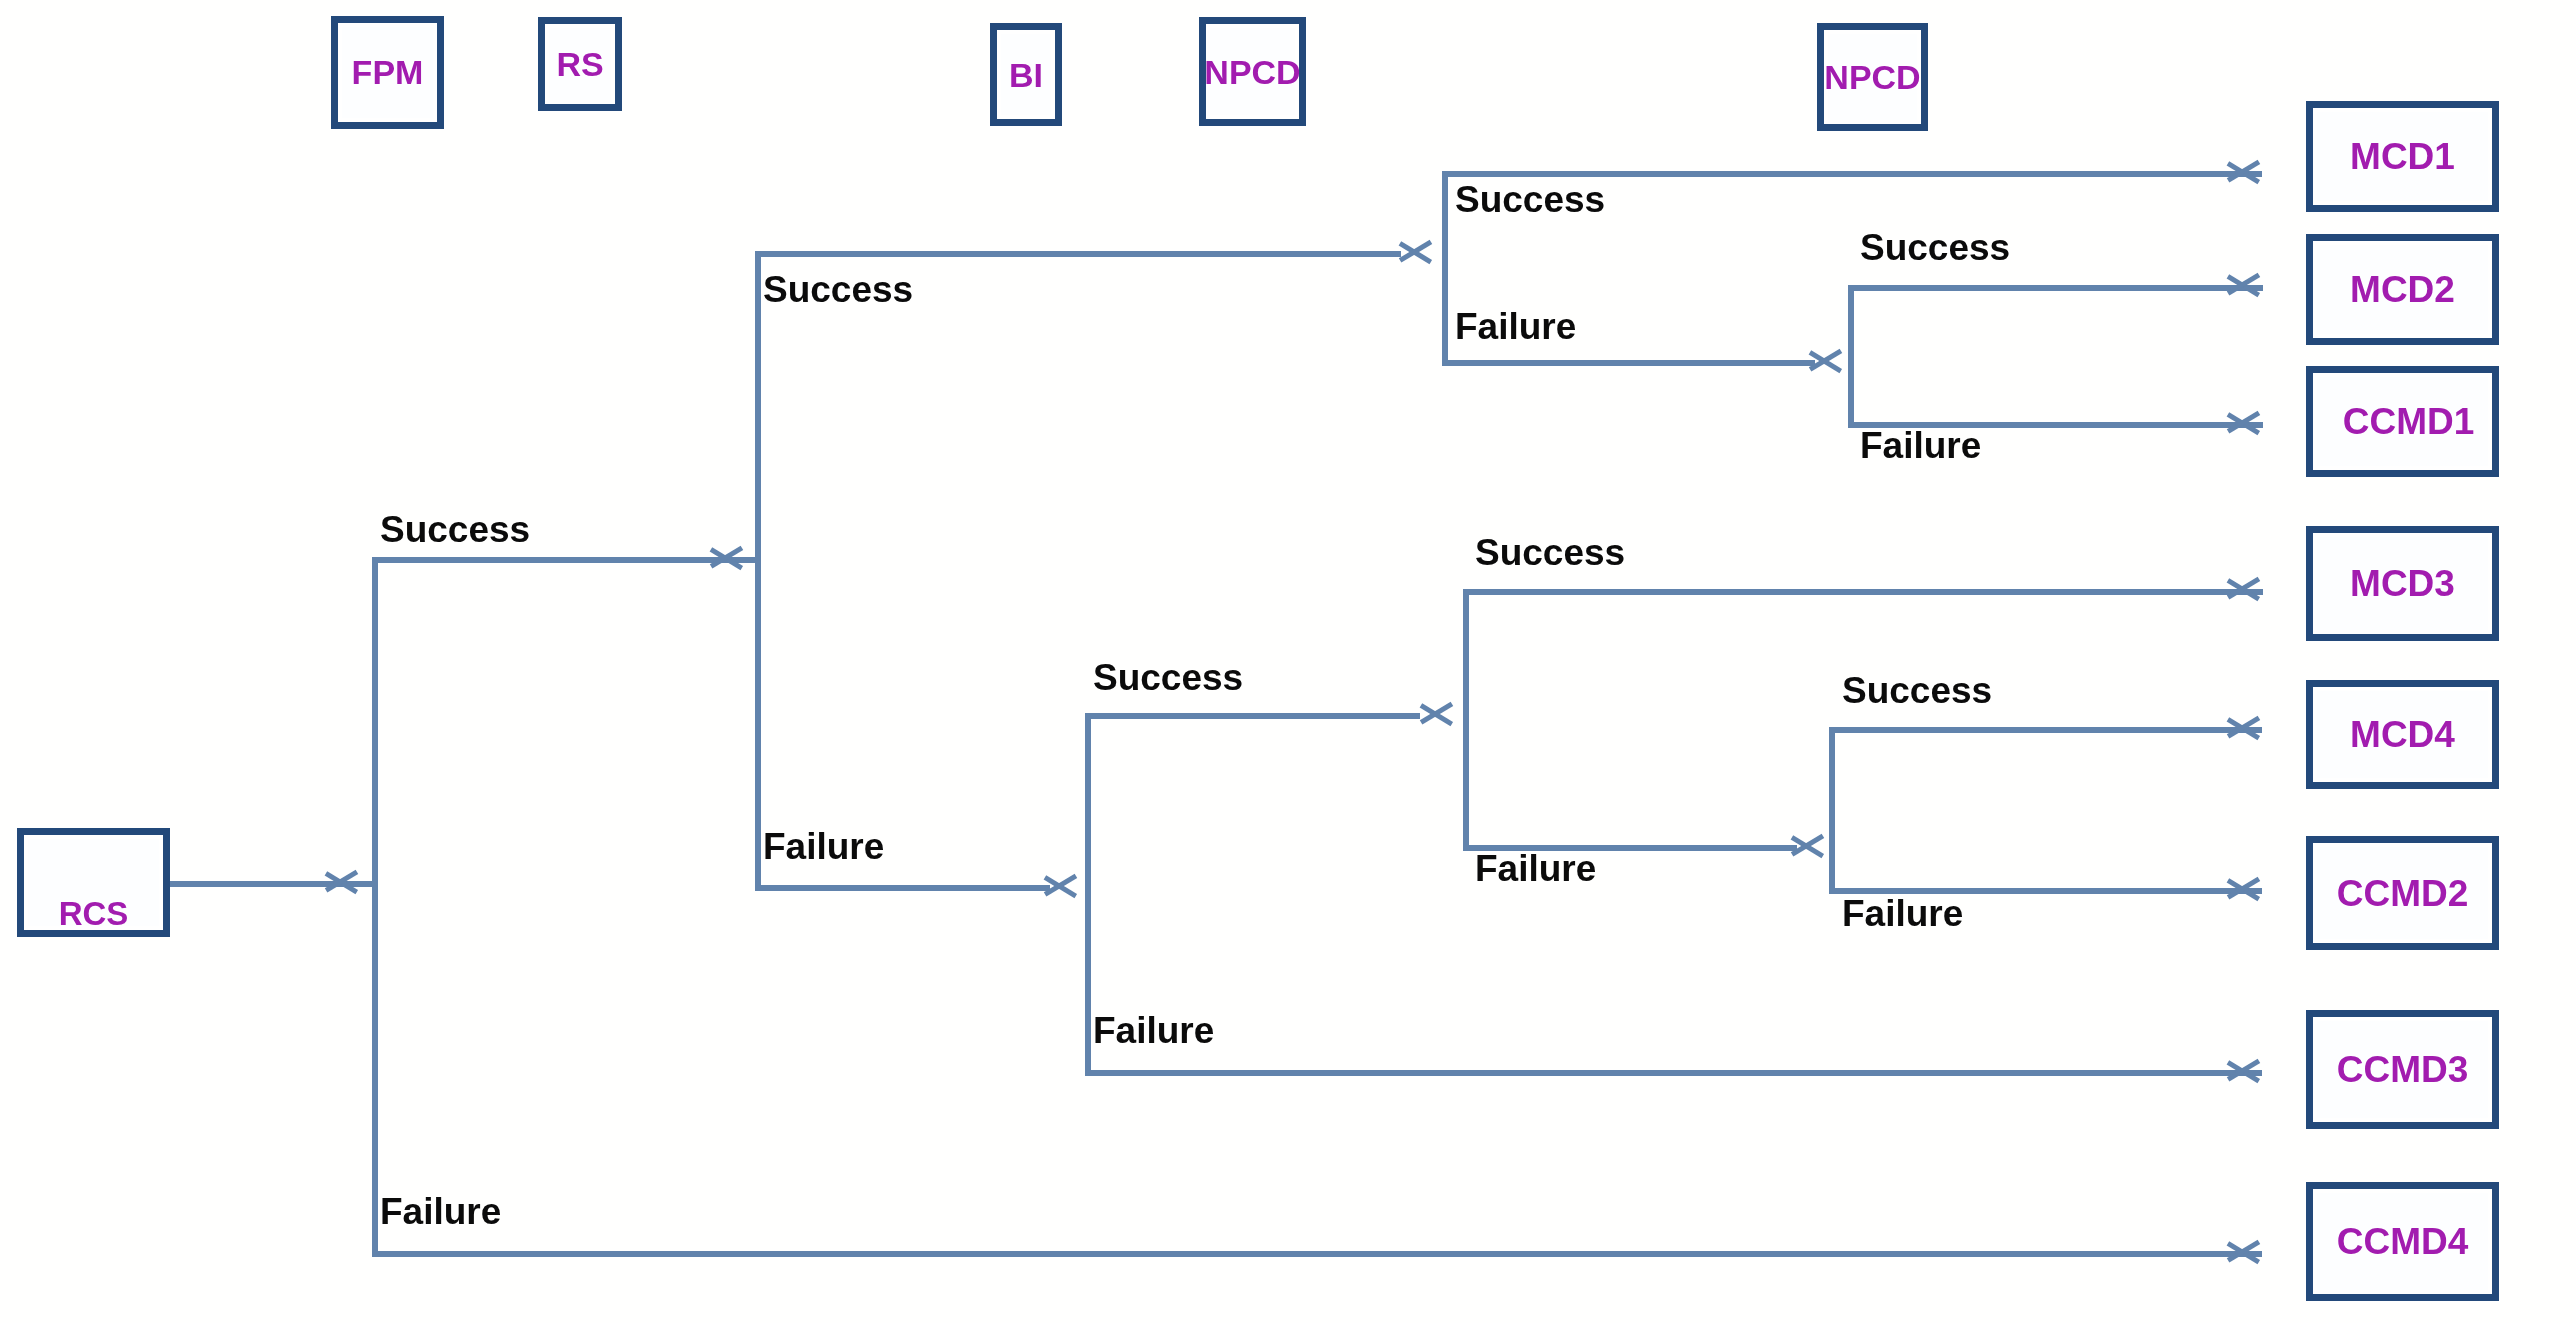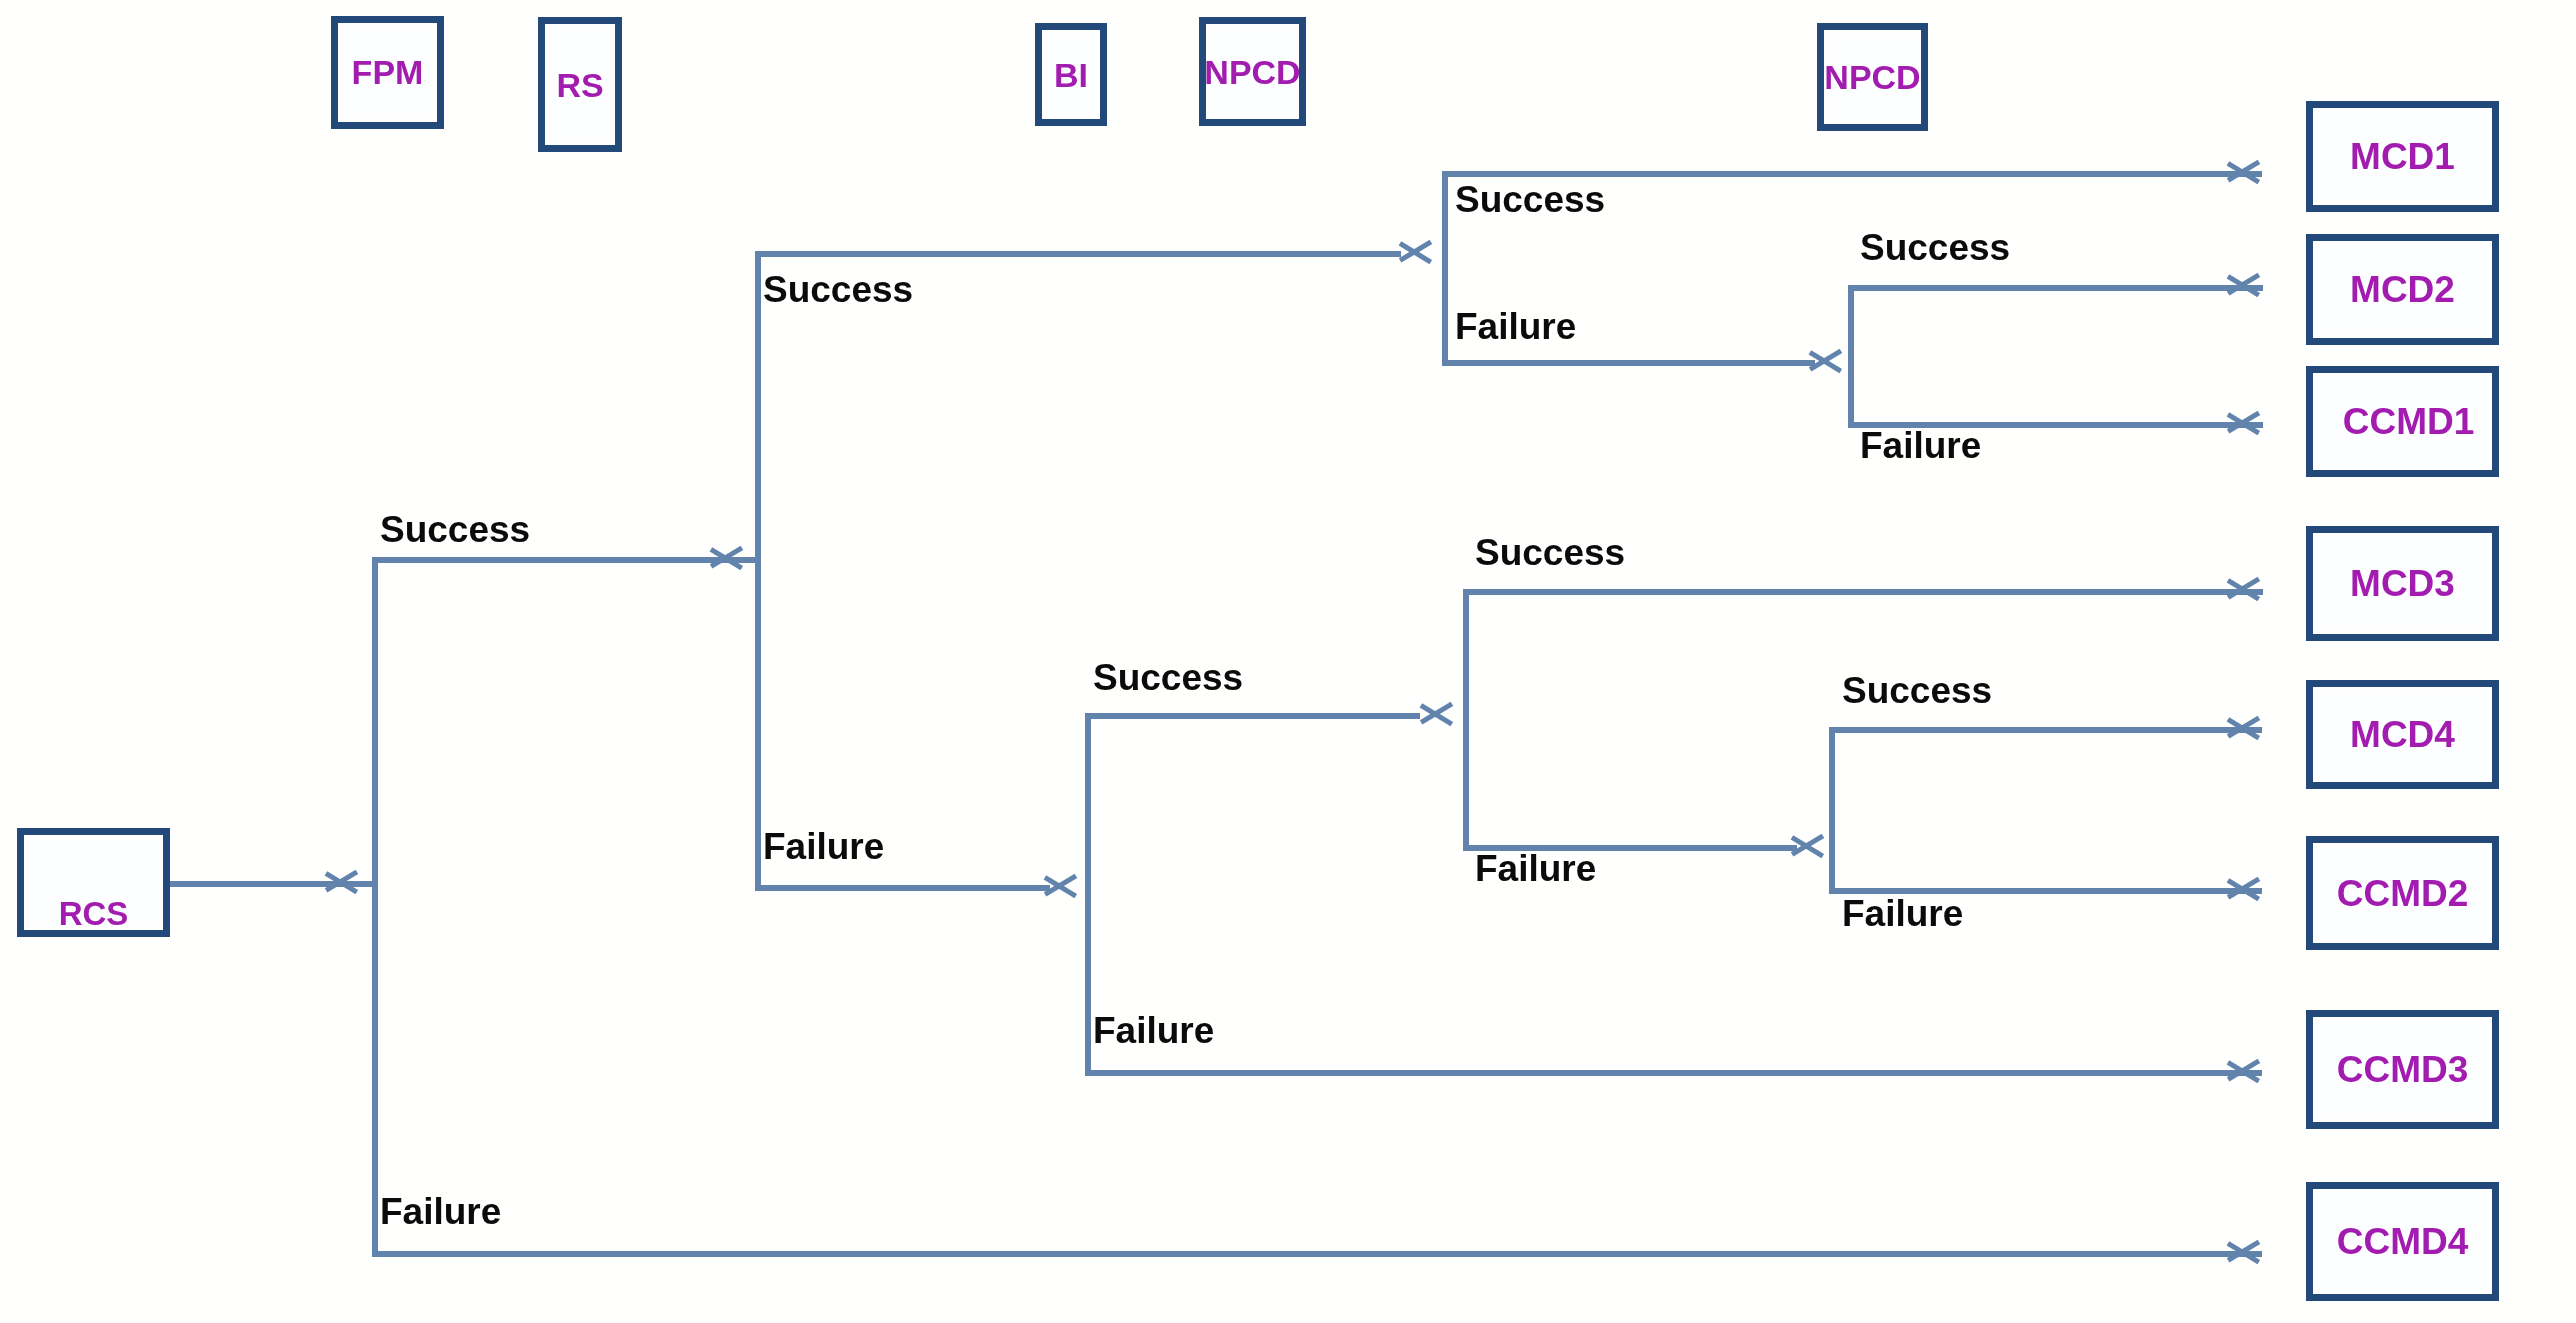--- a/index.html
+++ b/index.html
@@ -50,25 +50,25 @@
 </style>
 </head>
 <body>
 
 <div id="stage">
 
   <div class="nodebox hdrbox" style="left:331px;top:15.6px;width:113px;height:113px;">
     <span>FPM</span>
   </div>
 
-  <div class="nodebox hdrbox" style="left:538px;top:17px;width:84px;height:135px;">
+  <div class="nodebox hdrbox" style="left:538px;top:17px;width:84px;height:94px;">
     <span>RS</span>
   </div>
 
-  <div class="nodebox hdrbox" style="left:1035px;top:23.4px;width:72px;height:103px;justify-content:center;">
+  <div class="nodebox hdrbox" style="left:990px;top:23.4px;width:72px;height:103px;justify-content:center;">
     <span>BI</span>
   </div>
 
   <div class="nodebox hdrbox" style="left:1199px;top:17px;width:107px;height:109px;">
     <span>NPCD</span>
   </div>
 
   <div class="nodebox hdrbox" style="left:1817px;top:23.4px;width:111px;height:108px;">
     <span>NPCD</span>
   </div>

